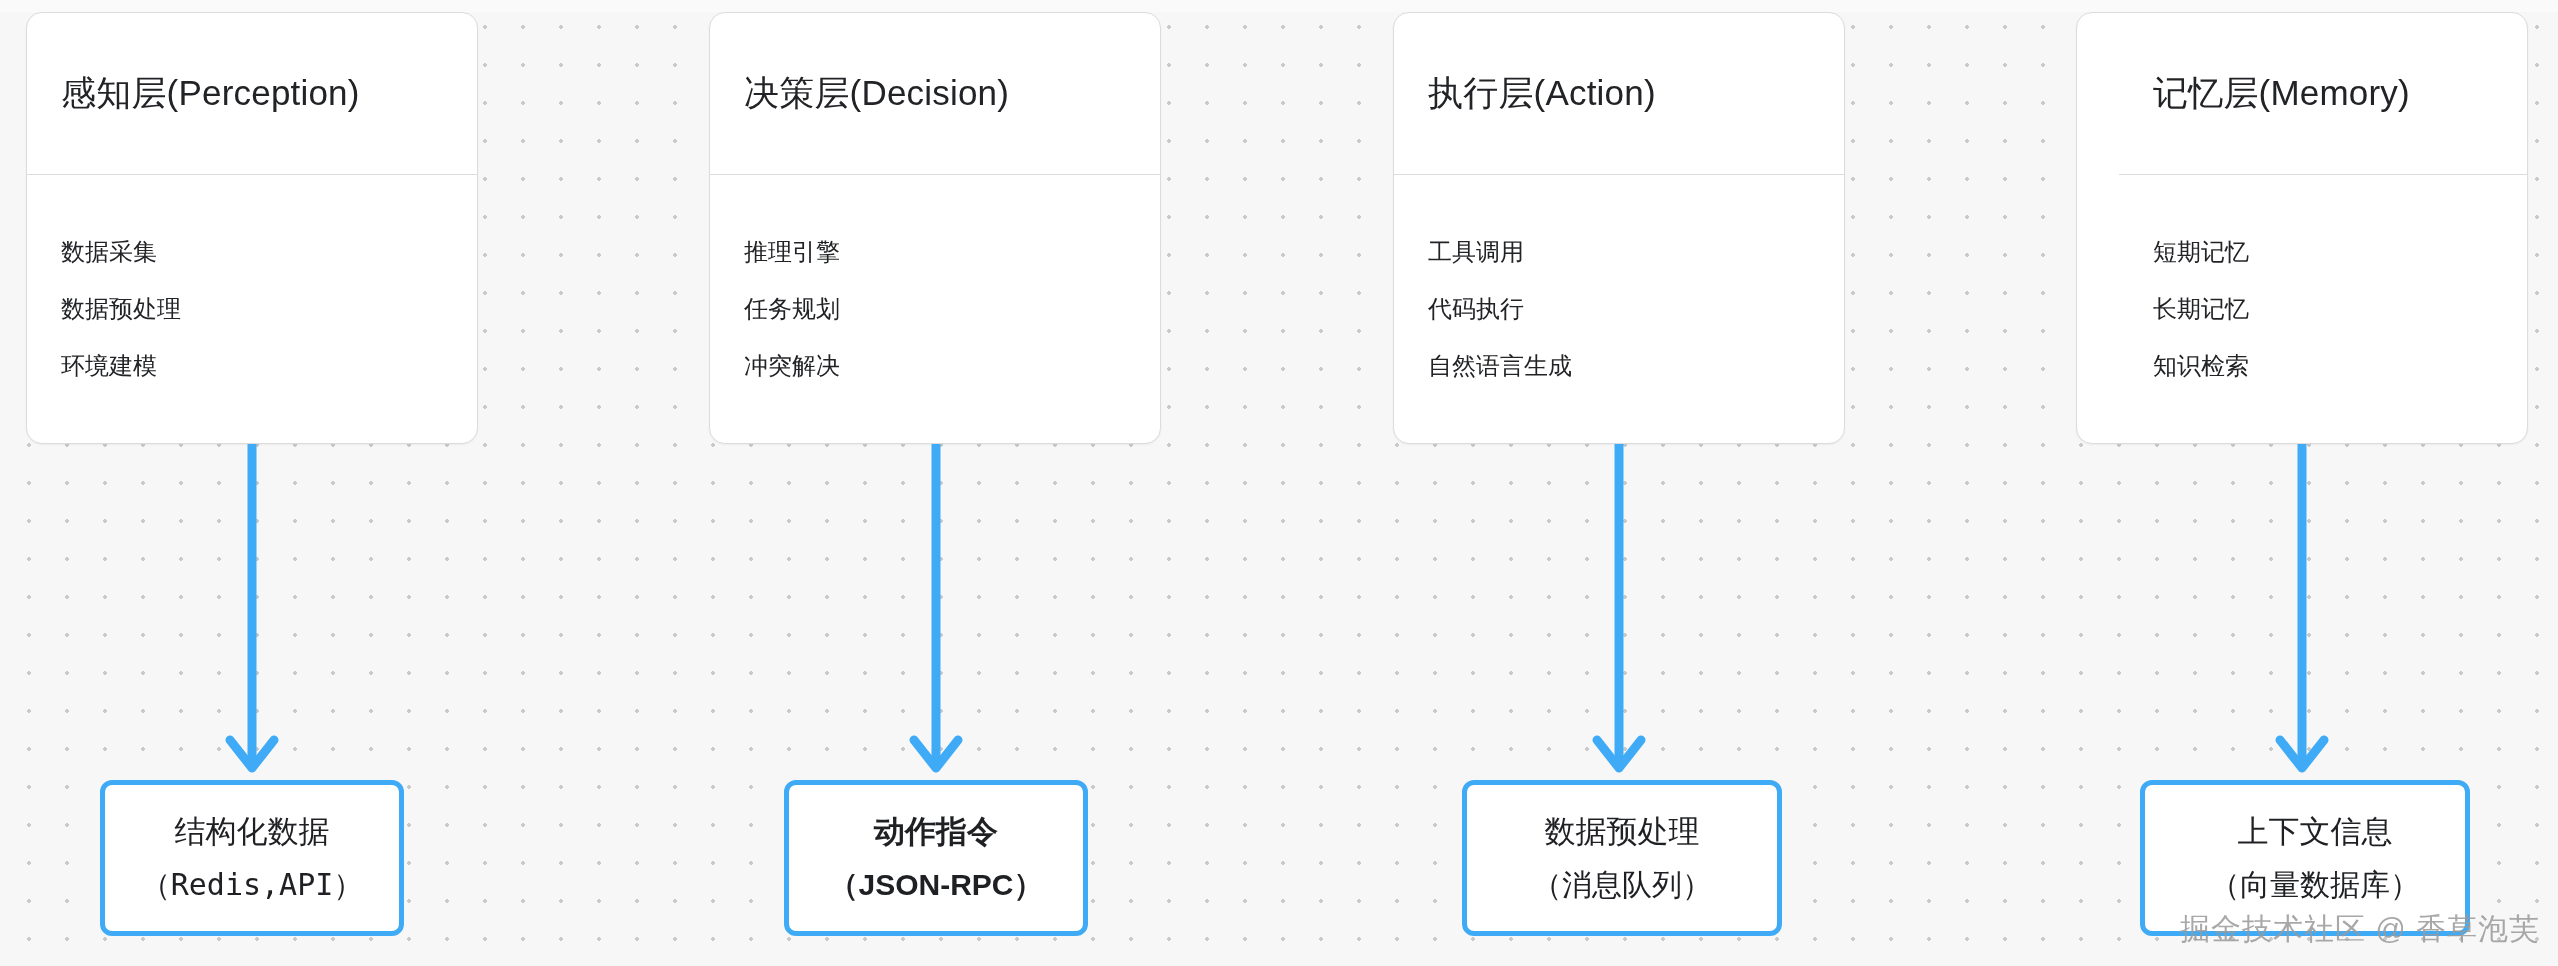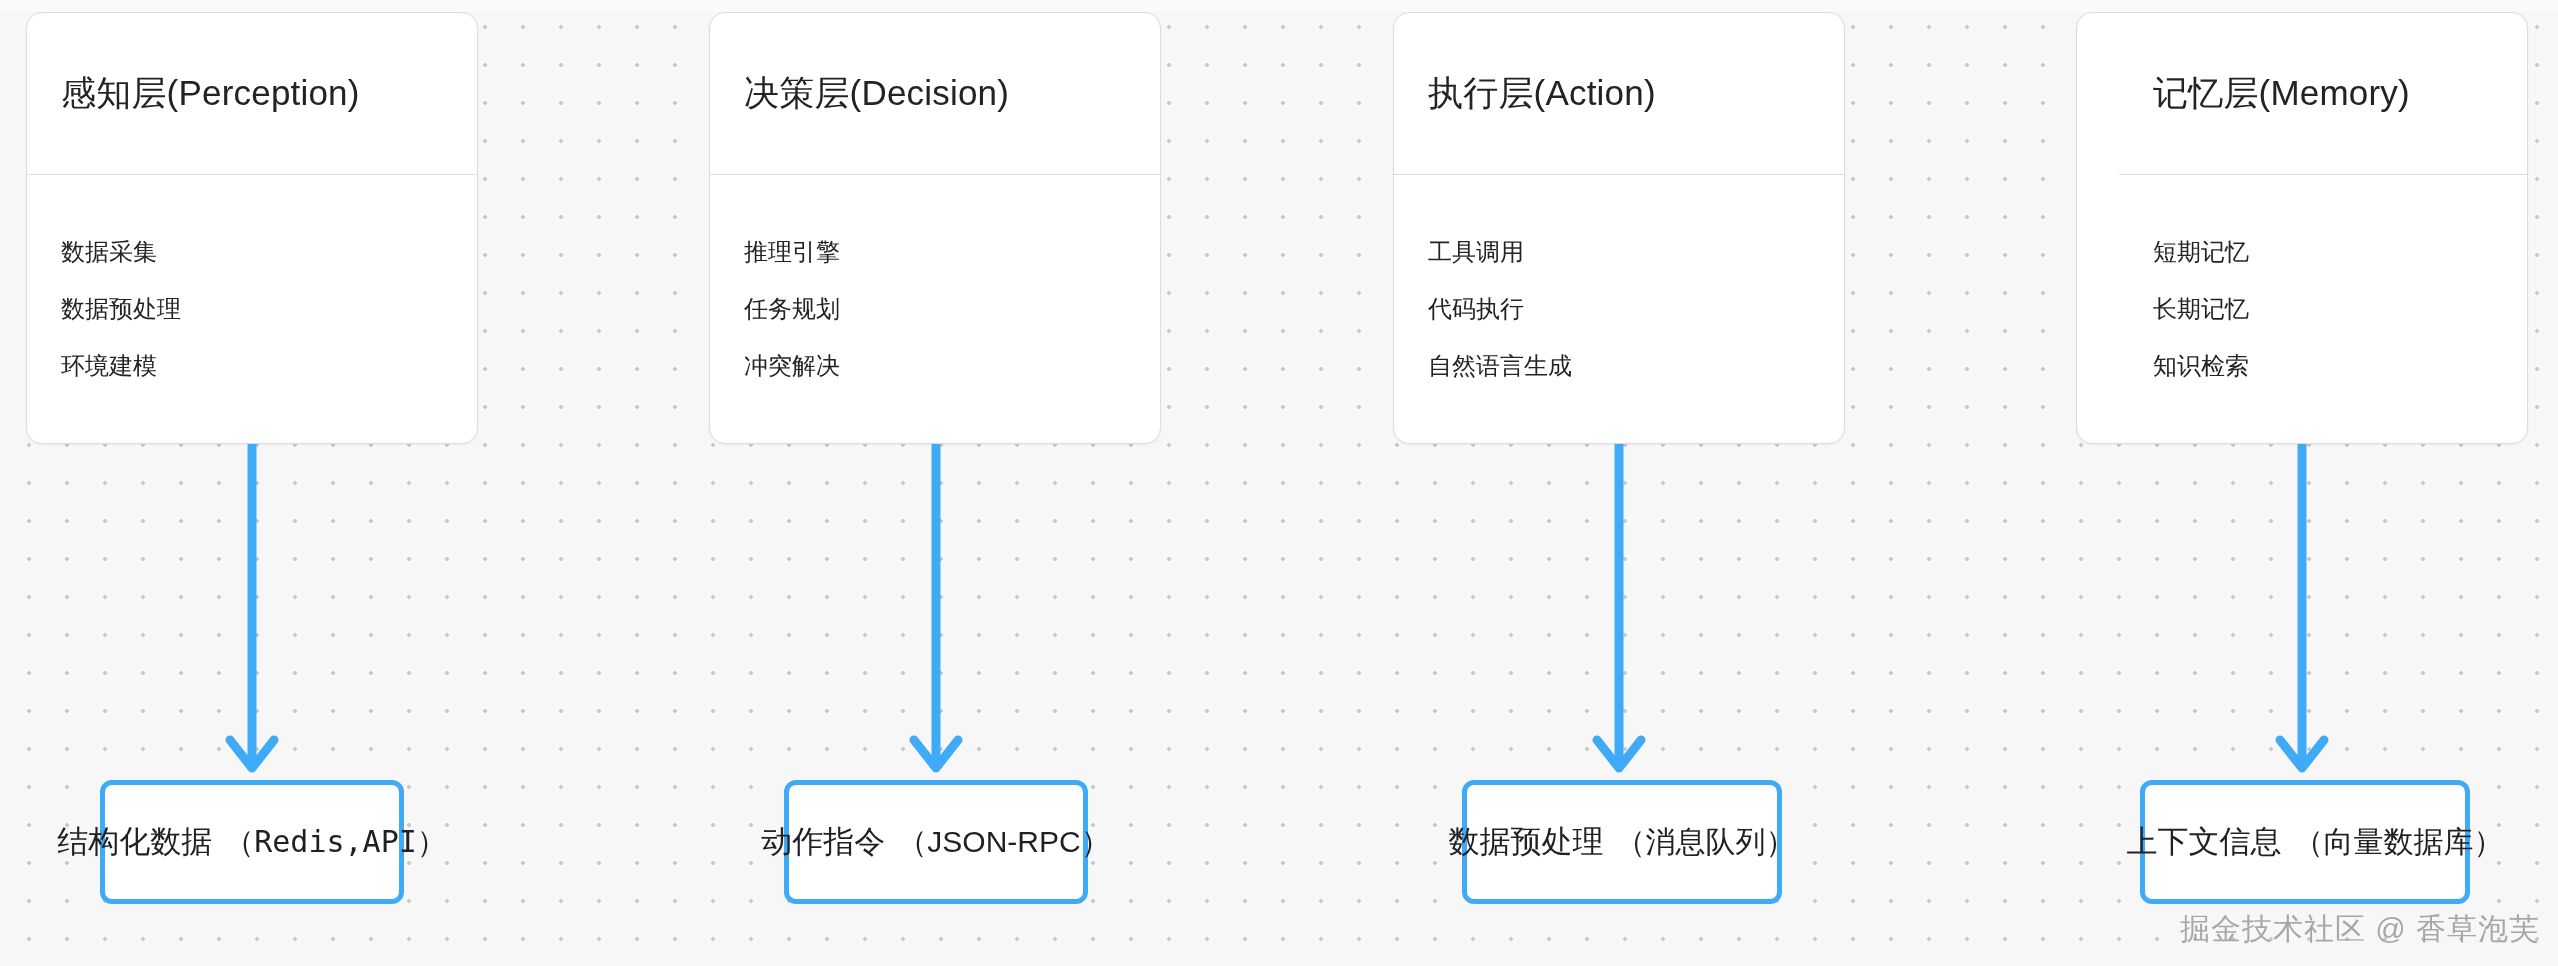--- a/index.html
+++ b/index.html
@@ -90,32 +90,32 @@
   .connector.k2 { left: 1589px; }
   .connector.k3 { left: 2272px; }
 
   .connector svg { display: block; width: 60px; height: 336px; }
 
   
   .out-box {
     position: absolute;
     top: 780px;
     width: 304px;
-    height: 124px;
+    height: 156px;
     background: #ffffff;
     border: 5px solid #3fabf7;
     border-radius: 12px;
     display: flex;
-    flex-direction: row;
+    flex-direction: column;
     align-items: center;
     justify-content: center;
     gap: 12px;
   }
   .out-box.b0 { left: 100px;  }
-  .out-box.b1 { left: 784px;  }
+  .out-box.b1 { left: 784px; font-weight: bold;  }
   .out-box.b2 { left: 1462px; width: 320px; }
   .out-box.b3 { left: 2140px; width: 330px; padding-left: 20px; }
 
   .out-main {
     font-size: 31px;
     color: #1f2023;
     white-space: nowrap;
   }
   .out-sub {
     font-size: 30px;

